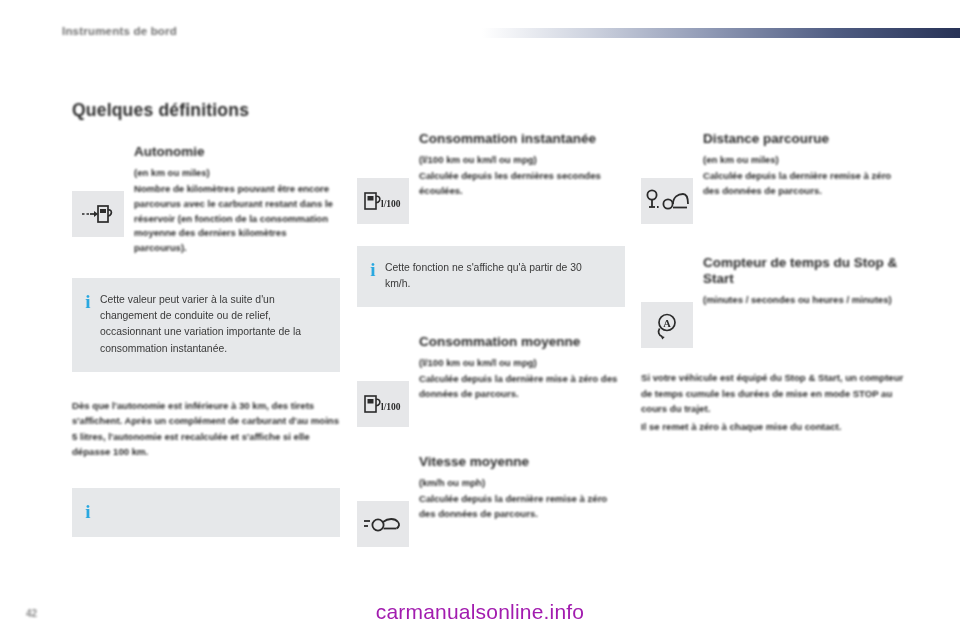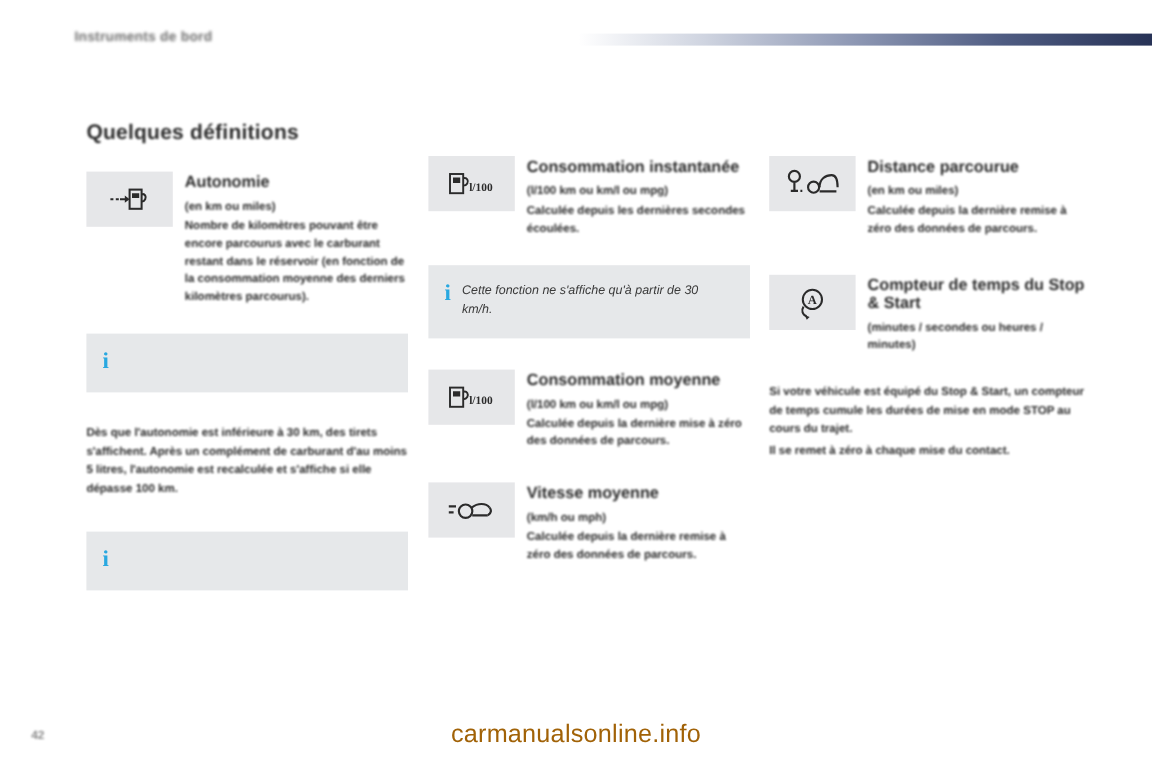--- a/index.html
+++ b/index.html
@@ -38,23 +38,23 @@
     font-size: 17.5px; font-weight: bold; color: #2b2b2b;
     margin-bottom: 22px; letter-spacing: .2px;
     filter: blur(1.05px);
   }
 
   
   .entry { display: flex; gap: 10px; align-items: flex-start; }
   .entry + .entry { margin-top: 0; }
   .icon-box {
     flex: 0 0 auto;
-    width: 72px; height: 46px;
+    width: 52px; height: 46px;
     background: #e6e7e9;
-    display: flex; align-items: center; justify-content: center;
+    display: flex; align-items: center; justify-content: center; margin-top: 48px;
   }
   .icon-box svg { display: block; }
   .entry-text { flex: 1 1 auto; padding-top: 1px; }
 
   .entry-title {
     font-size: 13.5px; font-weight: bold; color: #2b2b2b;
     line-height: 1.18; margin-bottom: 6px;
     filter: blur(1.05px);
   }
   .entry-sub {
@@ -84,33 +84,33 @@
   .info-i {
     flex: 0 0 auto;
     width: 6px;
     color: #29a8e0;
     font-size: 19px; font-weight: bold;
     line-height: 1.05;
     font-family: "Liberation Serif", serif;
     text-align: center;
   }
   .info-text {
-    font-size: 10.4px; color: #3a3a3a; line-height: 1.55; font-style: italic;
+    font-size: 10.4px; color: #3a3a3a; line-height: 1.55;
   }
 
   
   .page-number {
     position: absolute; left: 26px; top: 608px;
     font-size: 10px; font-weight: bold; color: #8d8d8d;
     filter: blur(1.1px);
   }
   .watermark {
     position: absolute; left: 0; top: 600px; width: 960px;
     text-align: center;
-    font-size: 21px; color: #a16207; letter-spacing: .2px;
+    font-size: 21px; color: #a21caf; letter-spacing: .2px;
   }
 </style>
 </head>
 <body>
 
 <div class="page">
 
   <div class="header-tab">
     <span class="header-tab-label">Instruments de bord</span>
   </div>
@@ -135,20 +135,21 @@
       </div>
       <div class="entry-text">
         <div class="entry-title">Autonomie</div>
         <div class="entry-sub">(en km ou miles)</div>
         <div class="entry-body">Nombre de kilomètres pouvant être encore parcourus avec le carburant restant dans le réservoir (en fonction de la consommation moyenne des derniers kilomètres parcourus).</div>
       </div>
     </div>
 
     <div class="info-box" style="margin-top:22px;">
       <div class="info-i">i</div>
+      <div class="info-text">Cette valeur peut varier à la suite d'un changement de conduite ou de relief, occasionnant une variation importante de la consommation instantanée.</div>
     </div>
 
     <div class="bold-para" style="margin-top:26px;">Dès que l'autonomie est inférieure à 30 km, des tirets s'affichent. Après un complément de carburant d'au moins 5 litres, l'autonomie est recalculée et s'affiche si elle dépasse 100 km.</div>
 
     <div class="info-box" style="margin-top:28px;">
       <div class="info-i">i</div>
     </div>
 
   </div>
 

